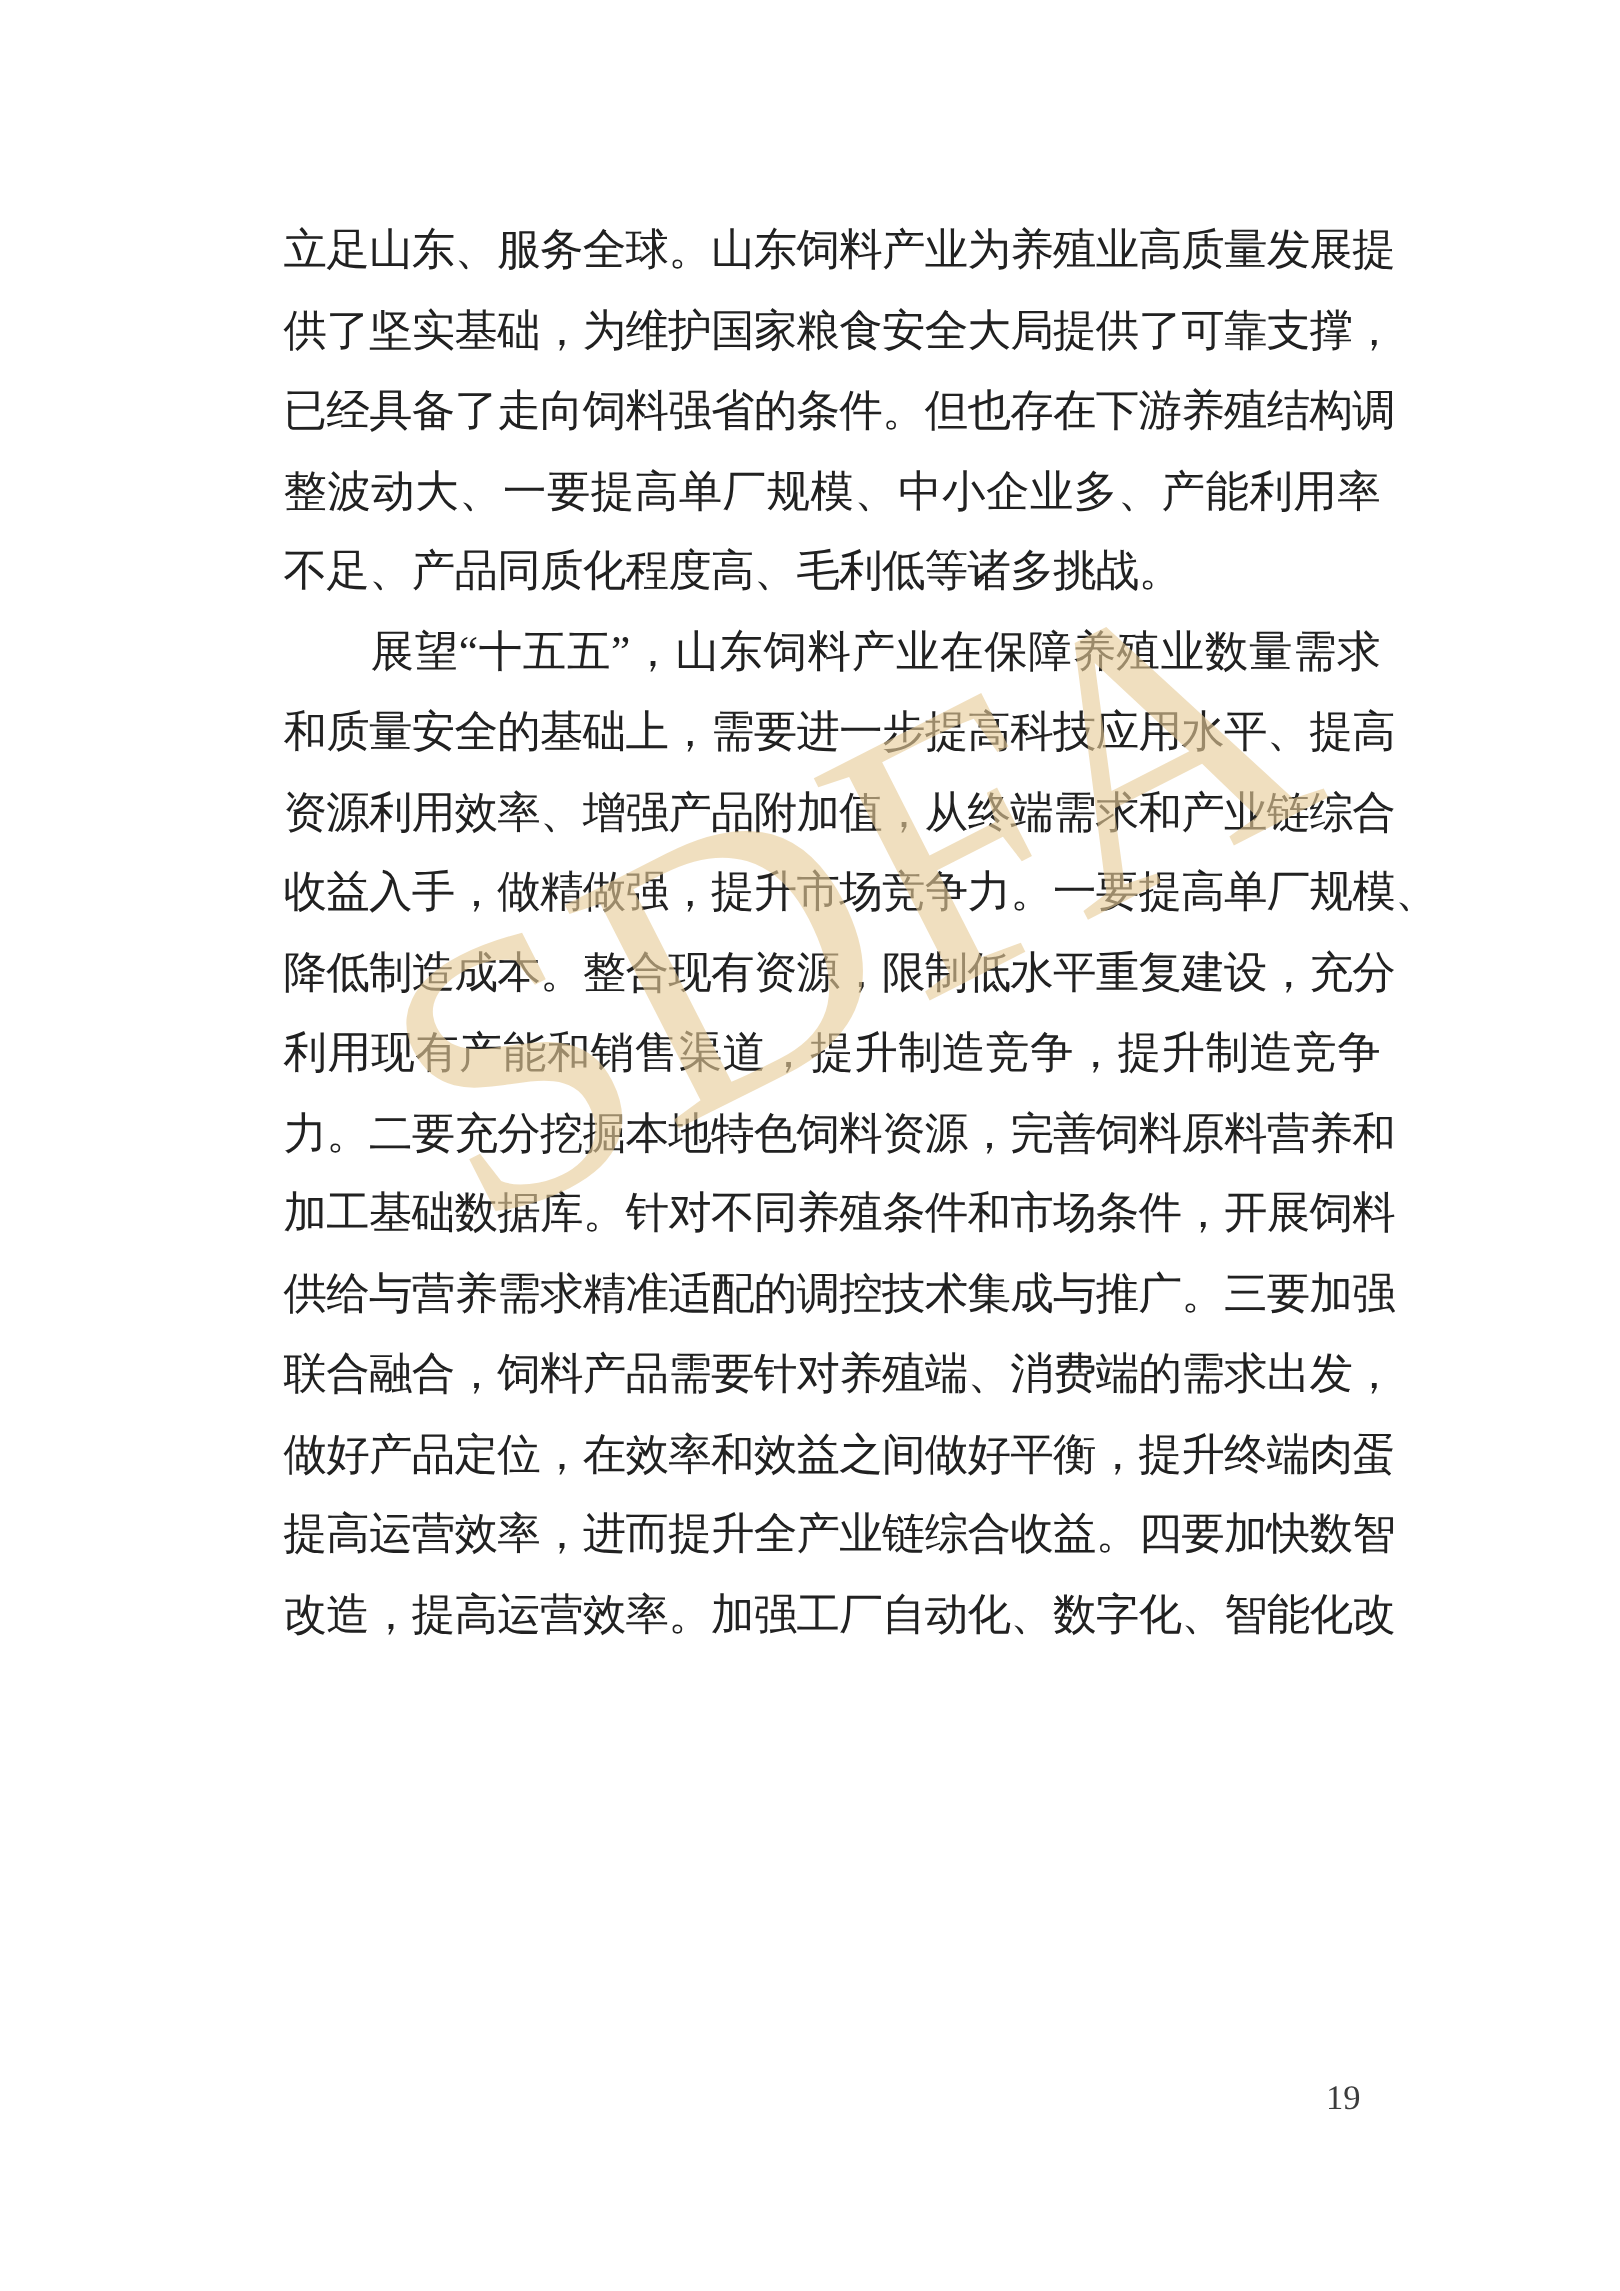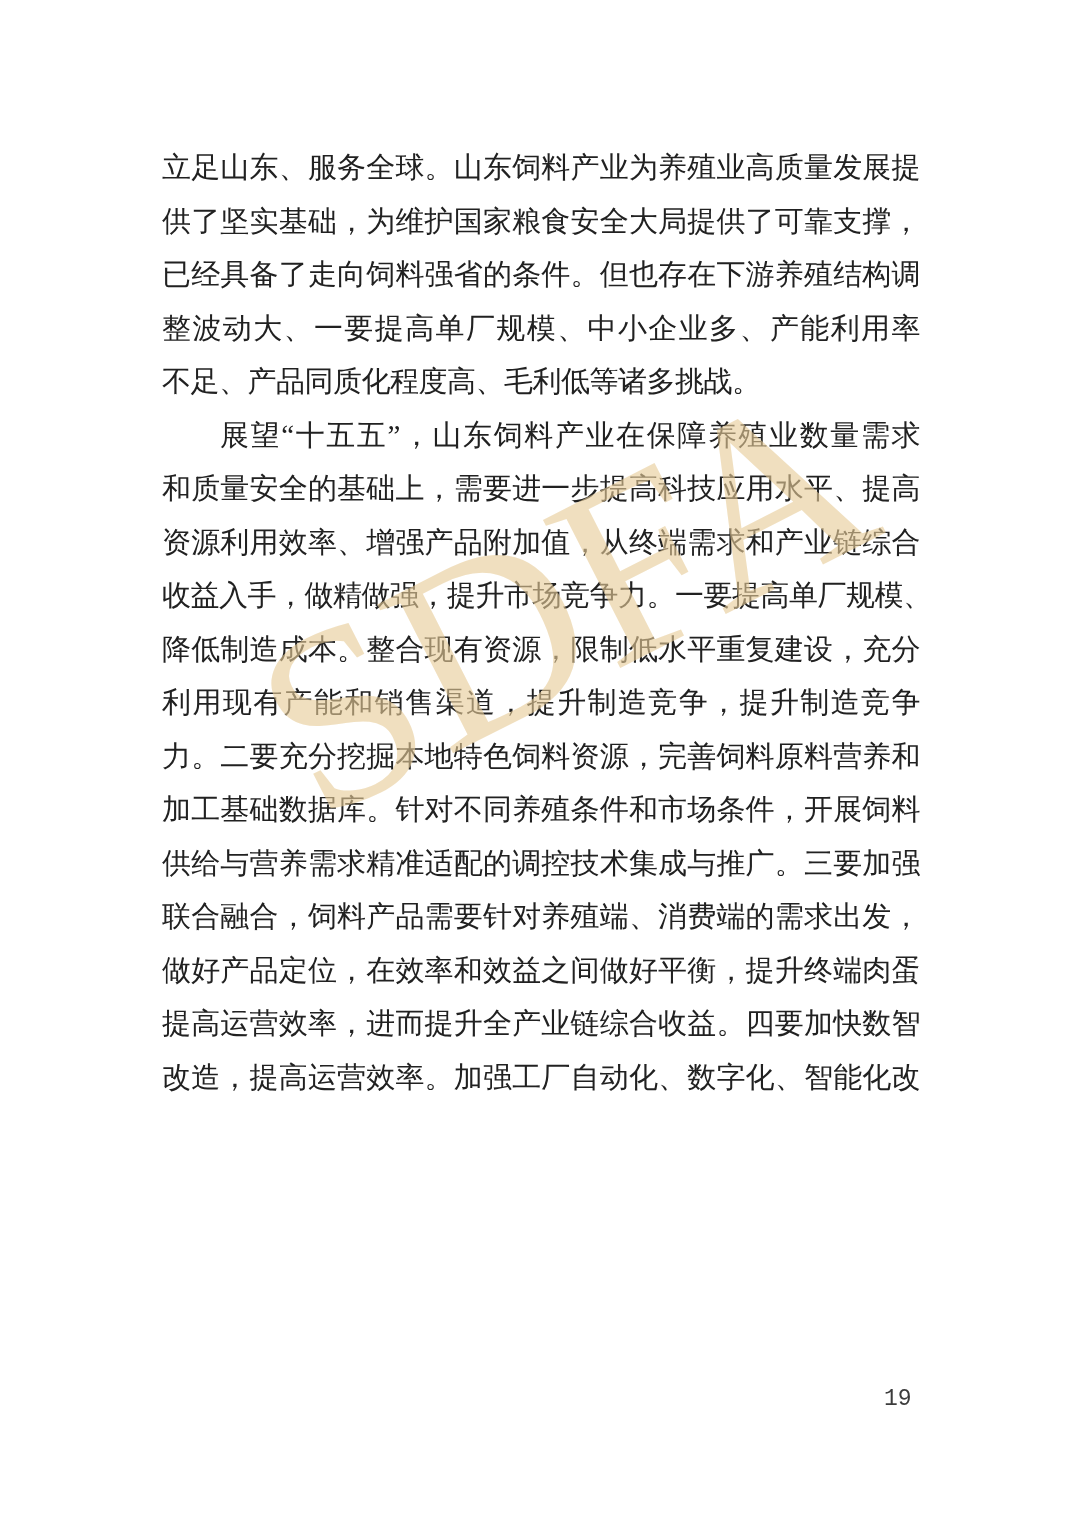--- a/index.html
+++ b/index.html
@@ -25,20 +25,21 @@
     letter-spacing: -0.5px;
     color: #212121;
     z-index: 1;
   }
   .line {
     text-align: justify;
     text-align-last: justify;
     text-justify: inter-character;
     white-space: nowrap;
     height: 53.5px;
+    margin-left: 27px;
   }
   .line.para-last {
     text-align-last: left;
   }
   .line.indent {
     text-indent: 58px;
   }
   .watermark {
     position: absolute;
     left: 565px;
@@ -54,21 +55,21 @@
     pointer-events: none;
     white-space: nowrap;
     user-select: none;
   }
   .page-number {
     position: absolute;
     left: 884px;
     top: 1386px;
     font-size: 23px;
     color: #3c3c3c;
-    font-family: Liberation Mono, monospace;
+    font-family: Liberation Serif, serif;
     z-index: 2;
   }
 </style>
 </head>
 <body>
 
 <div class="page">
 
   <div class="body-text">
       <div class="line">立足山东、服务全球。山东饲料产业为养殖业高质量发展提</div>

